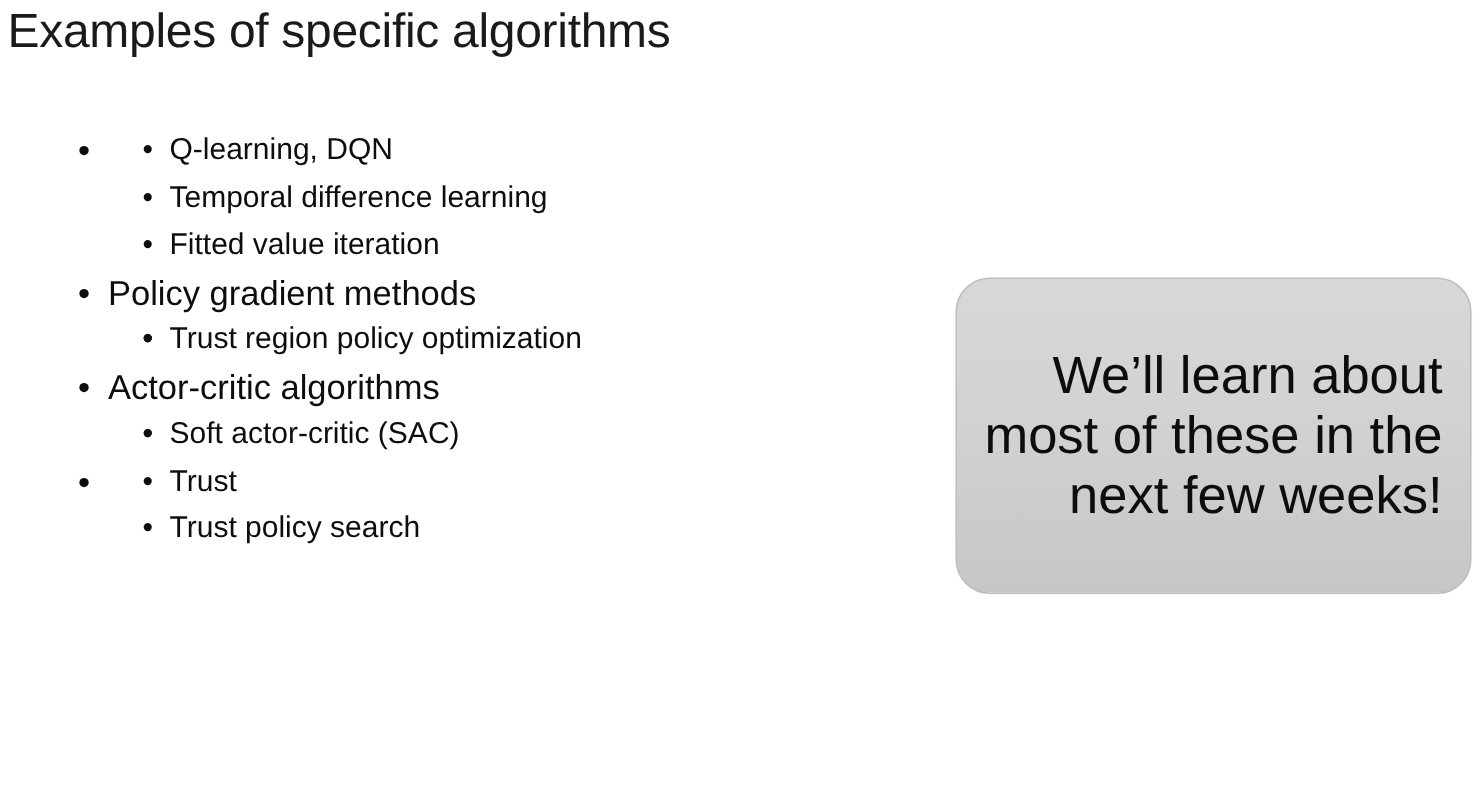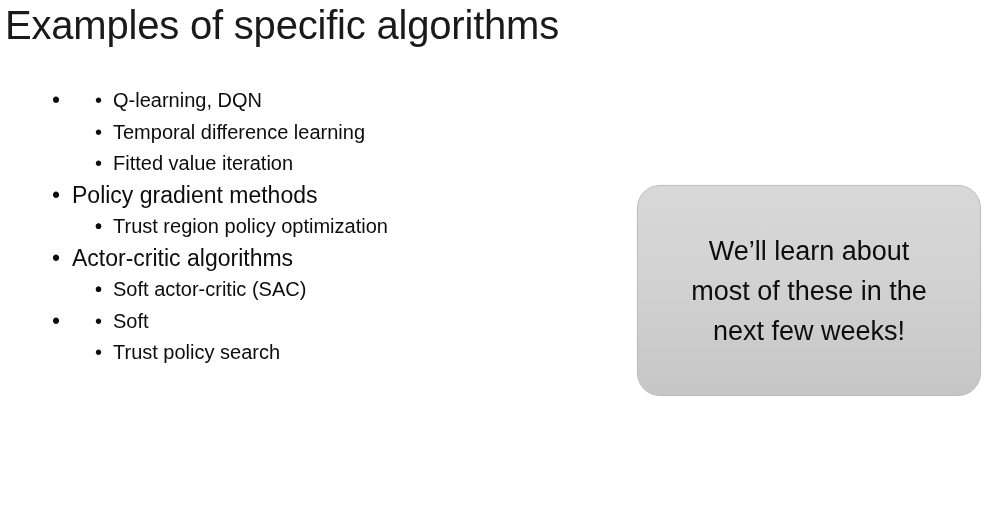--- a/index.html
+++ b/index.html
@@ -16,21 +16,21 @@
     height: 530px;
     background: #ffffff;
     overflow: hidden;
   }
 
   
   .slide-title {
     position: absolute;
     left: 5px;
     top: 2px;
-    font-size: 40px;
+    font-size: 32px;
     font-weight: 300;
     letter-spacing: -0.2px;
     color: #1a1a1a;
     line-height: 1.15;
     white-space: nowrap;
   }
 
   
   .body-list {
     position: absolute;
@@ -85,24 +85,24 @@
     box-sizing: border-box;
     border-radius: 23px;
     border: 1px solid #bdbdbd;
     background: linear-gradient(to bottom, #d8d8d8 0%, #d2d2d2 45%, #c6c6c6 100%);
     display: flex;
     align-items: center;
     justify-content: center;
     box-shadow: 0 0 0 0.5px rgba(0,0,0,0.04);
   }
   .callout-text {
-    font-size: 27px;
+    font-size: 35px;
     line-height: 40px;
     color: #0d0d0d;
-    text-align: center;
+    text-align: right;
     padding: 0 18px;
   }
 </style>
 </head>
 <body>
 
 <div class="slide">
 
   <div class="slide-title">Examples of specific algorithms</div>
 
@@ -156,21 +156,21 @@
         <span>Soft actor-critic (SAC)</span>
       </div>
     </div>
 
     <div class="group">
       <div class="bullet-l1">
         <span class="dot">•</span>
       </div>
       <div class="bullet-l2">
         <span class="dot">•</span>
-        <span>Soft</span>
+        <span>Trust</span>
       </div>
       <div class="bullet-l2">
         <span class="dot">•</span>
         <span>Trust policy search</span>
       </div>
     </div>
 
   </div>
 
   <div class="callout">

